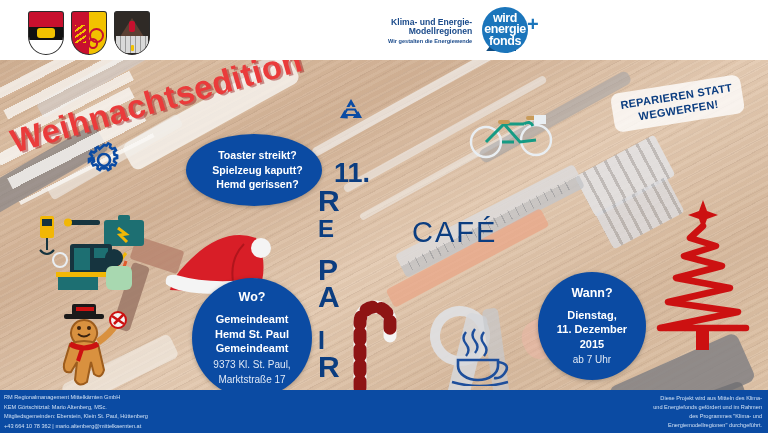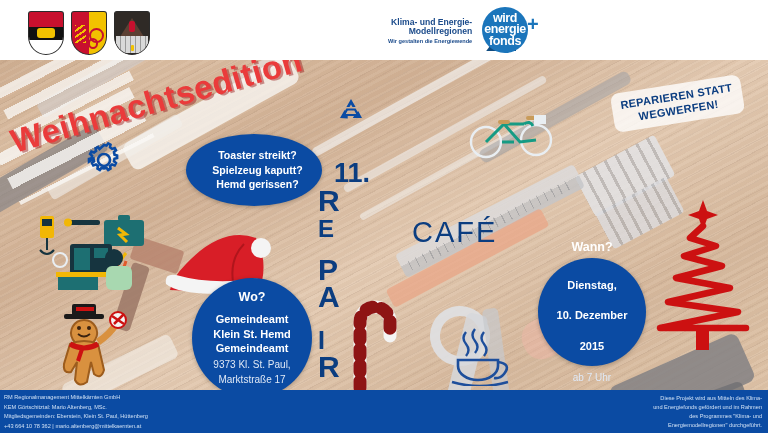--- a/index.html
+++ b/index.html
@@ -110,21 +110,21 @@
   .ginger{position:absolute;left:36px;top:304px;width:96px;height:86px;z-index:16;}
   .candy{position:absolute;left:344px;top:286px;width:62px;height:106px;z-index:16;}
 
   
   .circ{position:absolute;border-radius:50%;background:#0b4ba3;color:#fff;display:flex;
      flex-direction:column;align-items:center;justify-content:center;text-align:center;z-index:20;
      box-shadow:0 1px 4px rgba(0,0,0,.25);}
   .circ-q{left:186px;top:134px;width:124px;height:72px;border-radius:50%;padding:0 6px;}
   .circ-q div{font-size:10.6px;font-weight:bold;line-height:1.38;margin-left:7px;}
   .circ-wo{left:192px;top:278px;width:120px;height:120px;}
-  .circ-wann{left:538px;top:258px;width:108px;height:108px;gap:16px;}
+  .circ-wann{left:538px;top:272px;width:108px;height:108px;}
   .c-head{font-size:12.5px;font-weight:bold;margin-bottom:8px;}
   .c-body{font-size:11px;font-weight:bold;line-height:1.32;}
   .c-sub{font-size:10px;font-weight:normal;line-height:1.3;margin-top:2px;color:#dfe8f5;}
 
   
   .title{position:absolute;left:318px;top:158px;z-index:22;color:#0b3d80;}
   .t-num{position:absolute;left:16px;top:0;font-size:27px;font-weight:bold;}
   .t-rep{position:absolute;left:0;top:24px;font-size:30px;font-weight:bold;letter-spacing:1px;}
   .t-rep span{display:inline-block;}
   .t-cafe{position:absolute;left:46px;top:58px;font-size:29px;letter-spacing:2px;margin-left:48px;}
@@ -330,30 +330,30 @@
 
   <div class="circ circ-q">
     <div>Toaster streikt?</div>
     <div>Spielzeug kaputt?</div>
     <div>Hemd gerissen?</div>
   </div>
 
   <div class="circ circ-wo">
     <div class="c-head">Wo?</div>
     <div class="c-body">Gemeindeamt</div>
-    <div class="c-body">Klein St. Hemd</div>
+    <div class="c-body">Hemd St. Paul</div>
     <div class="c-body">Gemeindeamt</div>
     <div class="c-sub">9373 Kl. St. Paul,</div>
     <div class="c-sub">Marktstraße 17</div>
   </div>
 
   <div class="circ circ-wann">
     <div class="c-head">Wann?</div>
     <div class="c-body">Dienstag,</div>
-    <div class="c-body">10. Dezember</div>
+    <div class="c-body">11. Dezember</div>
     <div class="c-body">2015</div>
     <div class="c-sub">ab 7 Uhr</div>
   </div>
 
   <div class="footer">
     <div class="f-left">
       <div>RM Regionalmanagement Mittelkärnten GmbH</div>
       <div>KEM Görtschitztal: Mario Altenberg, MSc.</div>
       <div>Mitgliedsgemeinden: Eberstein, Klein St. Paul, Hüttenberg</div>
       <div>+43 664 10 78 362 | mario.altenberg@mittelkaernten.at</div>

